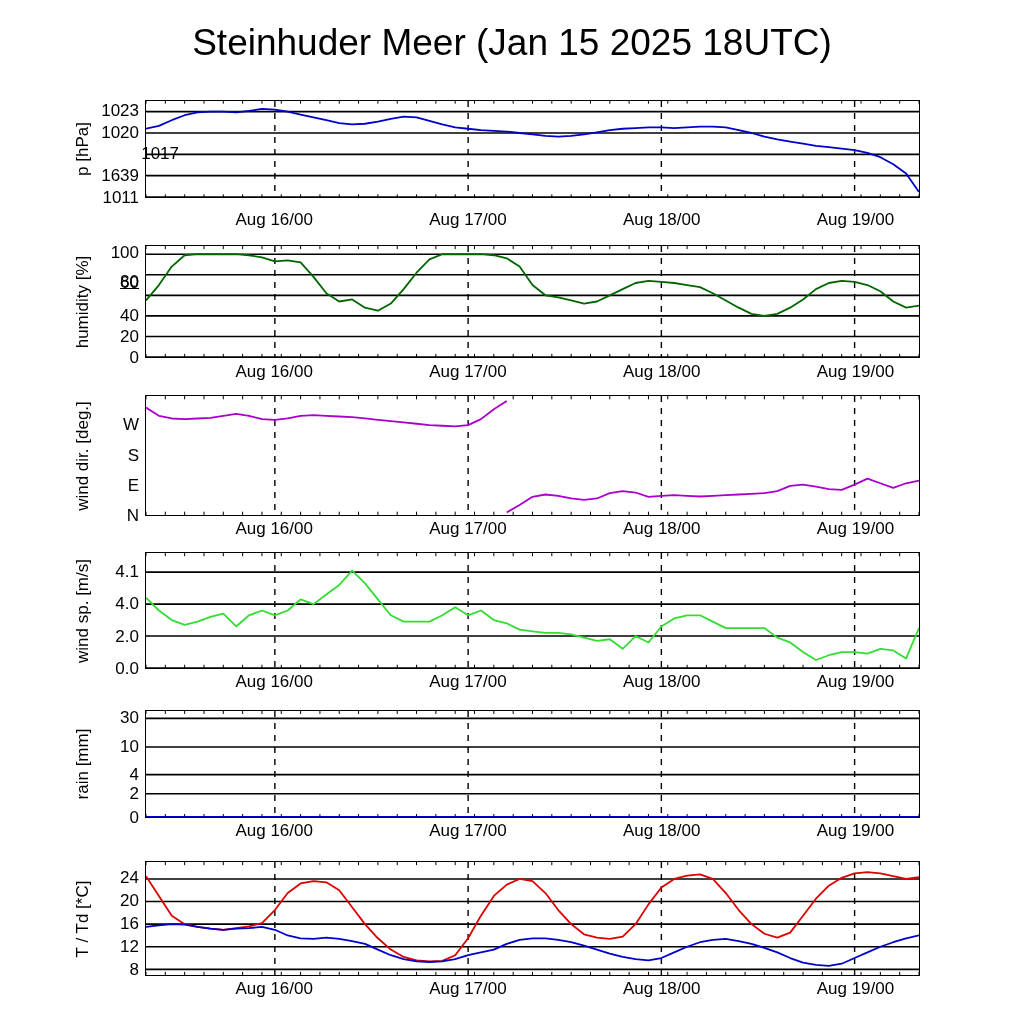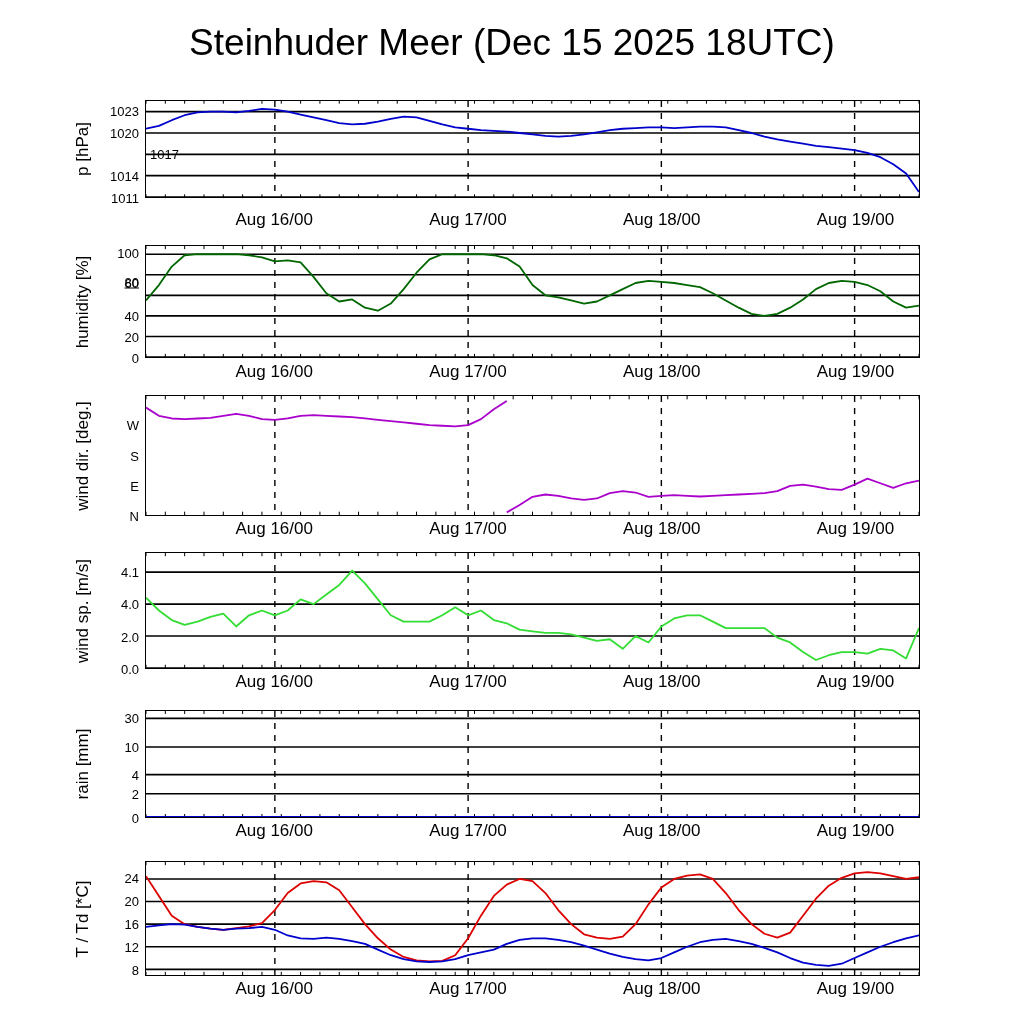--- a/index.html
+++ b/index.html
@@ -16,33 +16,33 @@
   .plotbox{
     position:absolute;border:1px solid #000;background:#fff;box-sizing:border-box;
   }
   .ylabel{
     position:absolute;
     transform-origin:0 0;
     transform:rotate(-90deg);
     font-size:17px;white-space:nowrap;
   }
   .ytick{
-    position:absolute;right:0;font-size:13px;text-align:right;white-space:nowrap;
+    position:absolute;right:0;font-size:17px;text-align:right;white-space:nowrap;
     transform:translateY(-50%);
   }
   .xtick{
     position:absolute;font-size:17px;white-space:nowrap;transform:translateX(-50%);
   }
   svg{display:block;}
 </style>
 </head>
 <body>
 
 <div id="root">
-  <div class="title">Steinhuder Meer (Dec 15 2025 18UTC)</div>
+  <div class="title">Steinhuder Meer (Jan 15 2025 18UTC)</div>
 
   <div id="panels">
       <div class="plotbox" style="left: 145px; top: 100px; width: 775px; height: 98px;">
         <svg width="773" height="96" viewBox="0 0 1000 1000" preserveAspectRatio="none">
           <line x1="0" x2="1000" y1="1000" y2="1000" stroke="#000" stroke-width="1.6" vector-effect="non-scaling-stroke"></line>
           <line x1="0" x2="1000" y1="777.7777777777778" y2="777.7777777777778" stroke="#000" stroke-width="1.6" vector-effect="non-scaling-stroke"></line>
           <line x1="0" x2="1000" y1="555.5555555555555" y2="555.5555555555555" stroke="#000" stroke-width="1.6" vector-effect="non-scaling-stroke"></line>
           <line x1="0" x2="1000" y1="333.33333333333337" y2="333.33333333333337" stroke="#000" stroke-width="1.6" vector-effect="non-scaling-stroke"></line>
           <line x1="0" x2="1000" y1="111.11111111111116" y2="111.11111111111116" stroke="#000" stroke-width="1.6" vector-effect="non-scaling-stroke"></line>
           <line x1="166.7" x2="166.7" y1="0" y2="1000" stroke="#000" stroke-width="1.4" stroke-dasharray="6 6" vector-effect="non-scaling-stroke"></line>
@@ -128,21 +128,21 @@
           <line x1="950" x2="950" y1="0" y2="28" stroke="#000" stroke-width="1" vector-effect="non-scaling-stroke"></line>
           <line x1="950" x2="950" y1="1000" y2="972" stroke="#000" stroke-width="1" vector-effect="non-scaling-stroke"></line>
           <line x1="975" x2="975" y1="0" y2="28" stroke="#000" stroke-width="1" vector-effect="non-scaling-stroke"></line>
           <line x1="975" x2="975" y1="1000" y2="972" stroke="#000" stroke-width="1" vector-effect="non-scaling-stroke"></line>
           <line x1="1000" x2="1000" y1="0" y2="28" stroke="#000" stroke-width="1" vector-effect="non-scaling-stroke"></line>
           <line x1="1000" x2="1000" y1="1000" y2="972" stroke="#000" stroke-width="1" vector-effect="non-scaling-stroke"></line>
           <polyline points="0.0,288.9 16.7,259.3 33.3,200.0 50.0,148.1 66.7,118.5 83.3,111.1 100.0,111.1 116.7,118.5 133.3,103.7 150.0,81.5 166.7,88.9 183.3,111.1 200.0,140.7 216.7,170.4 233.3,200.0 250.0,229.6 266.7,244.4 283.3,237.0 300.0,214.8 316.7,185.2 333.3,163.0 350.0,170.4 366.7,207.4 383.3,244.4 400.0,274.1 416.7,288.9 433.3,303.7 450.0,311.1 466.7,318.5 483.3,333.3 500.0,348.1 516.7,363.0 533.3,370.4 550.0,363.0 566.7,348.1 583.3,325.9 600.0,303.7 616.7,288.9 633.3,281.5 650.0,274.1 666.7,274.1 683.3,281.5 700.0,274.1 716.7,266.7 733.3,266.7 750.0,274.1 766.7,303.7 783.3,333.3 800.0,370.4 816.7,400.0 833.3,422.2 850.0,444.4 866.7,466.7 883.3,481.5 900.0,496.3 916.7,511.1 933.3,540.7 950.0,585.2 966.7,659.3 983.3,755.6 1000.0,948.1" fill="none" stroke="#0000cc" stroke-width="1.8" vector-effect="non-scaling-stroke" stroke-linejoin="round"></polyline>
         </svg>
       </div>
       <div class="ytick" style="right: 885px; top: 198px; text-align: center;">1011</div>
-      <div class="ytick" style="right: 885px; top: 176.222px;">1014</div>
+      <div class="ytick" style="right: 885px; top: 176.222px;">1639</div>
       <div class="ytick" style="right: 845px; top: 154.444px;">1017</div>
       <div class="ytick" style="right: 885px; top: 132.667px;">1020</div>
       <div class="ytick" style="right: 885px; top: 110.889px;">1023</div>
       <div class="ylabel" style="left: 73px; top: 149px; transform: rotate(-90deg) translate(-50%, 0px);">p [hPa]</div>
       <div class="xtick" style="left: 274.192px; top: 210px;">Aug 16/00</div>
       <div class="xtick" style="left: 467.942px; top: 210px;">Aug 17/00</div>
       <div class="xtick" style="left: 661.692px; top: 210px;">Aug 18/00</div>
       <div class="xtick" style="left: 855.442px; top: 210px;">Aug 19/00</div>
       <div class="plotbox" style="left: 145px; top: 245px; width: 775px; height: 113px;">
         <svg width="773" height="111" viewBox="0 0 1000 1000" preserveAspectRatio="none">

